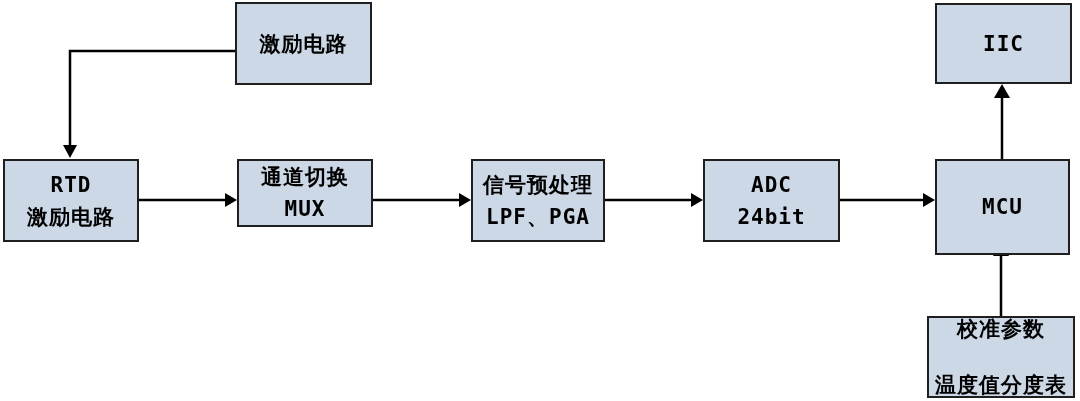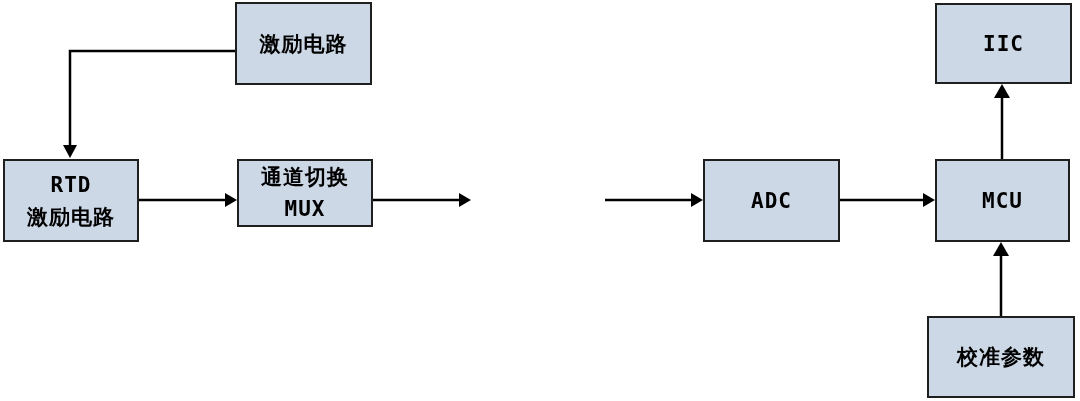--- a/index.html
+++ b/index.html
@@ -31,21 +31,21 @@
     font-size: 21px;
     font-weight: 600;
     line-height: 32px;
     letter-spacing: 1px;
   }
   #n-excitation { left: 235px; top: 2px;   width: 137px; height: 83px; justify-content: center; }
   #n-rtd        { left: 3px;   top: 159px; width: 136px; height: 83px; }
   #n-mux        { left: 237px; top: 159px; width: 136px; height: 68px; }
   #n-pre        { left: 471px; top: 159px; width: 134px; height: 83px; }
   #n-adc        { left: 703px; top: 159px; width: 137px; height: 83px; }
-  #n-mcu        { left: 935px; top: 159px; width: 135px; height: 83px; }
+  #n-mcu        { left: 935px; top: 159px; width: 135px; height: 96px; }
   #n-iic        { left: 935px; top: 3px;   width: 137px; height: 81px; align-items: center; }
   #n-cal        { left: 927px; top: 316px; width: 148px; height: 82px; gap: 24px; }
   .edge-line { stroke: #000000; stroke-width: 2.5; fill: none; }
   .edge-head { fill: #000000; stroke: none; }
 </style>
 </head>
 <body>
 
 <div class="canvas">
 
@@ -94,30 +94,36 @@
   <div class="node" id="n-rtd">
     <span>RTD</span>
     <span>激励电路</span>
   </div>
 
   <div class="node" id="n-mux">
     <span>通道切换</span>
     <span>MUX</span>
   </div>
 
+  <div class="node" id="n-pre">
+    <span>信号预处理</span>
+    <span>LPF、PGA</span>
+  </div>
 
   <div class="node" id="n-adc">
     <span>ADC</span>
+    <span>24bit</span>
   </div>
 
   <div class="node" id="n-mcu">
     <span>MCU</span>
   </div>
 
   <div class="node" id="n-iic">
     <span>IIC</span>
   </div>
 
   <div class="node" id="n-cal">
     <span>校准参数</span>
+    <span>温度值分度表</span>
   </div>
 
 </div>
 
 </body></html>

